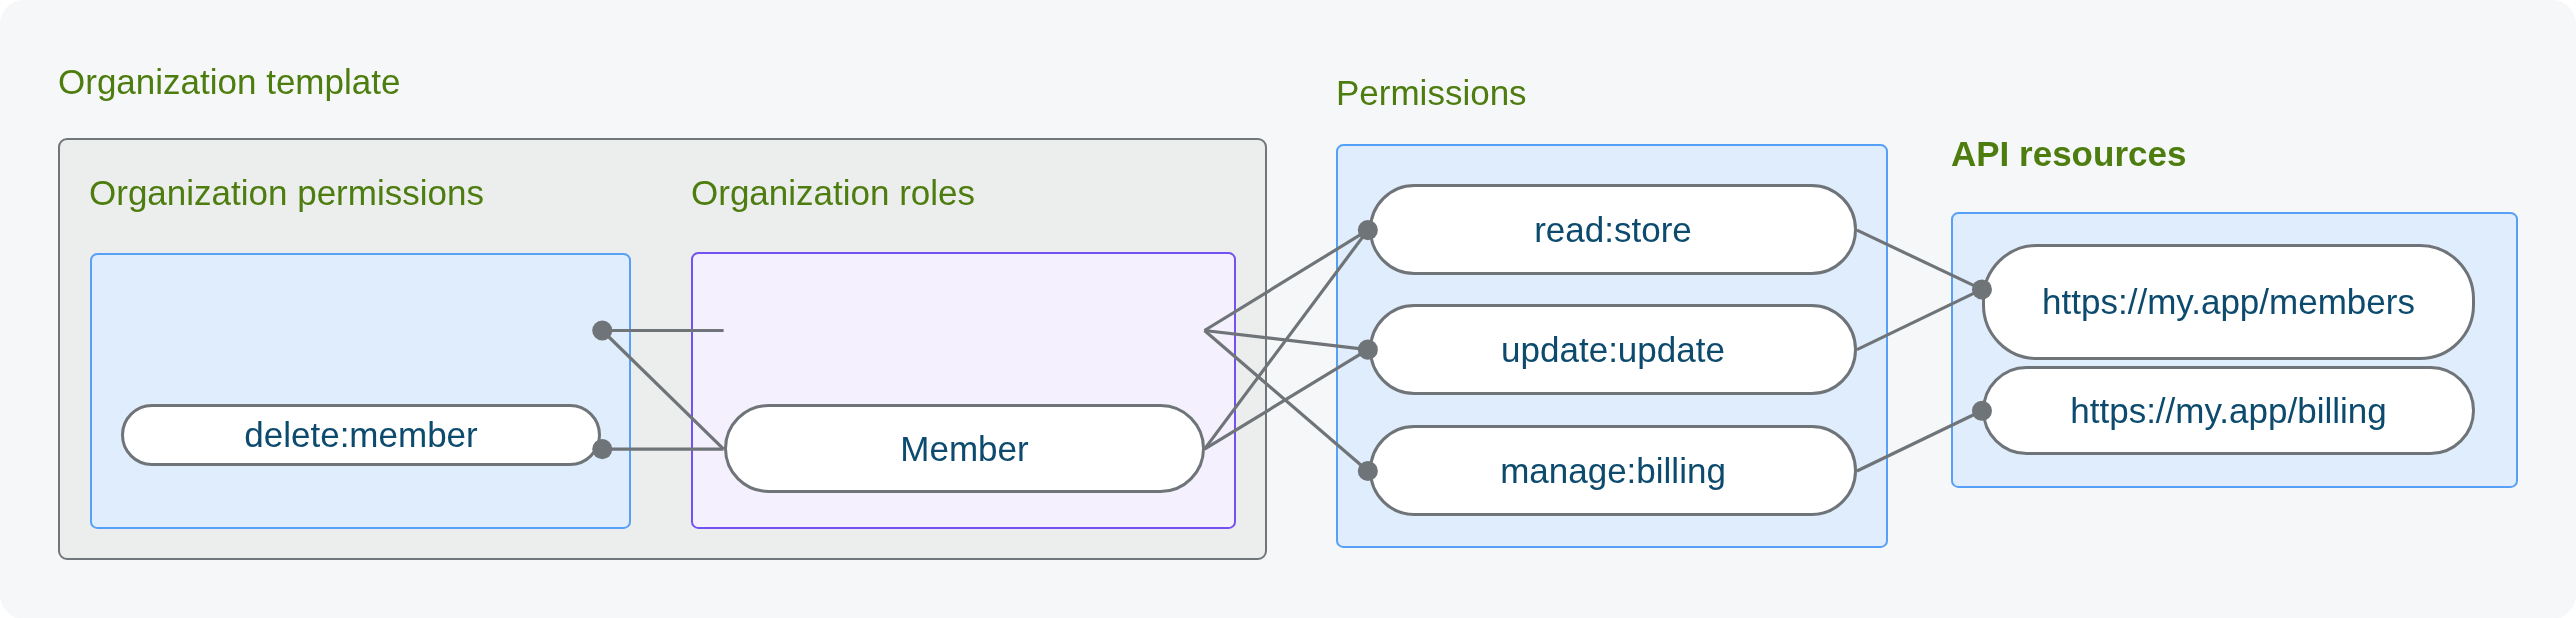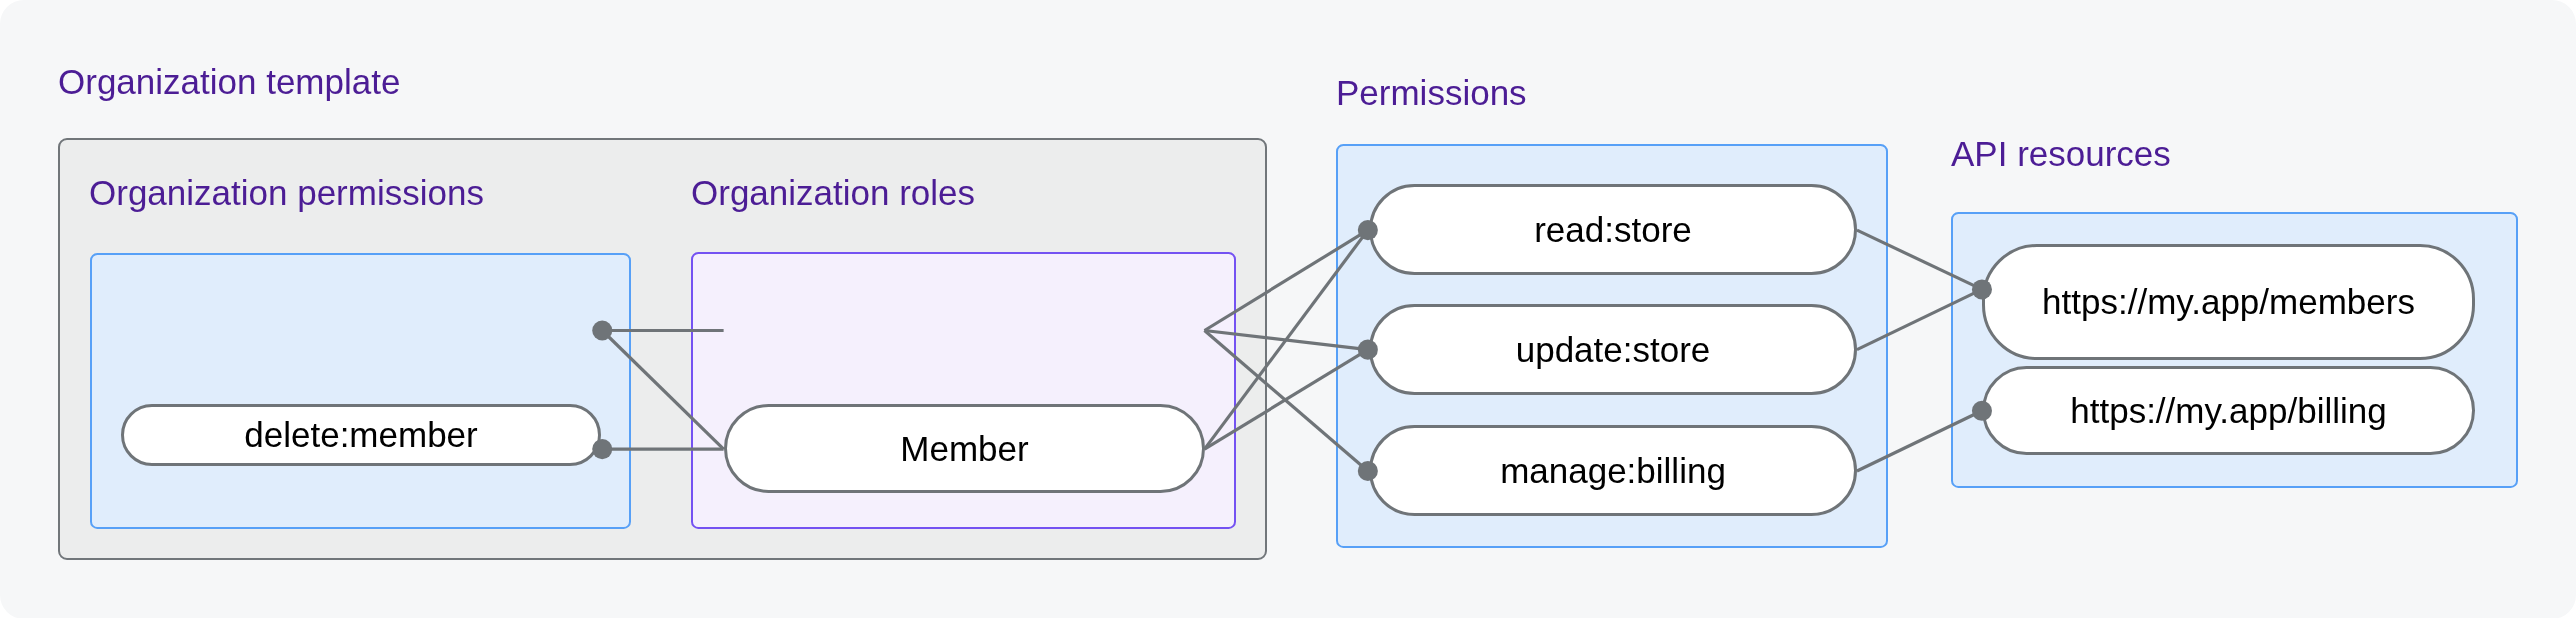--- a/index.html
+++ b/index.html
@@ -13,40 +13,40 @@
     background: #F6F7F8;
     border-radius: 24px;
     overflow: hidden;
   }
 
   .heading {
     position: absolute;
     font-size: 35px;
     line-height: 1.15;
     font-weight: 400;
-    color: #4c1d95;
+    color: #4d7c0f;
     white-space: nowrap;
   }
 
   .groupbox { position: absolute; border-radius: 9px; }
   .groupbox.gray   { background: #ECEDED; border: 2.7px solid #71767A; }
   .groupbox.blue   { background: #E0EDFC; border: 2.7px solid #57A0F7; border-radius: 7.3px; }
   .groupbox.purple { background: #F5F0FD; border: 2.7px solid #7452F2; border-radius: 7.3px; }
 
   .pill {
     position: absolute;
     background: #ffffff;
     border: 3.2px solid #6F7478;
     border-radius: 55px;
     display: flex;
     align-items: center;
     justify-content: center;
     font-size: 35px;
     font-weight: 400;
-    color: #000000;
+    color: #0c4a6e;
     white-space: nowrap;
   }
 
   svg.wires {
     position: absolute;
     left: 0; top: 0;
     width: 2576px; height: 619px;
     pointer-events: none;
   }
   svg.wires line { stroke: #6F7478; stroke-width: 3.5; }
@@ -65,24 +65,24 @@
   <div class="groupbox blue" style="left:90px; top:253px; width:541px; height:276px;"></div>
   <div class="pill" style="left:121px; top:404px; width:480px; height:62px;">delete:member</div>
 
   <div class="heading" style="left:691px; top:173px;">Organization roles</div>
   <div class="groupbox purple" style="left:691px; top:252px; width:545px; height:277px;"></div>
   <div class="pill" style="left:724px; top:404px; width:481px; height:89px;">Member</div>
 
   <div class="heading" style="left:1336px; top:73px;">Permissions</div>
   <div class="groupbox blue" style="left:1336px; top:144px; width:552px; height:404px;"></div>
   <div class="pill" style="left:1369px; top:184px; width:488px; height:91px;">read:store</div>
-  <div class="pill" style="left:1369px; top:304px; width:488px; height:91px;">update:store</div>
+  <div class="pill" style="left:1369px; top:304px; width:488px; height:91px;">update:update</div>
   <div class="pill" style="left:1369px; top:425px; width:488px; height:91px;">manage:billing</div>
 
-  <div class="heading" style="left:1951px; top:134px;">API resources</div>
+  <div class="heading" style="left:1951px; top:134px;font-weight:bold;">API resources</div>
   <div class="groupbox blue" style="left:1951px; top:212px; width:567px; height:276px;"></div>
   <div class="pill" style="left:1982px; top:244px; width:493px; height:116px;">https://my.app/members</div>
   <div class="pill" style="left:1982px; top:366px; width:493px; height:89px;">https://my.app/billing</div>
 
   <svg class="wires" viewBox="0 0 2823 678">
 
     <line x1="660" y1="362" x2="793" y2="362"></line>
     <line x1="660" y1="362" x2="793" y2="492"></line>
     <line x1="660" y1="492" x2="793" y2="492"></line>
 

